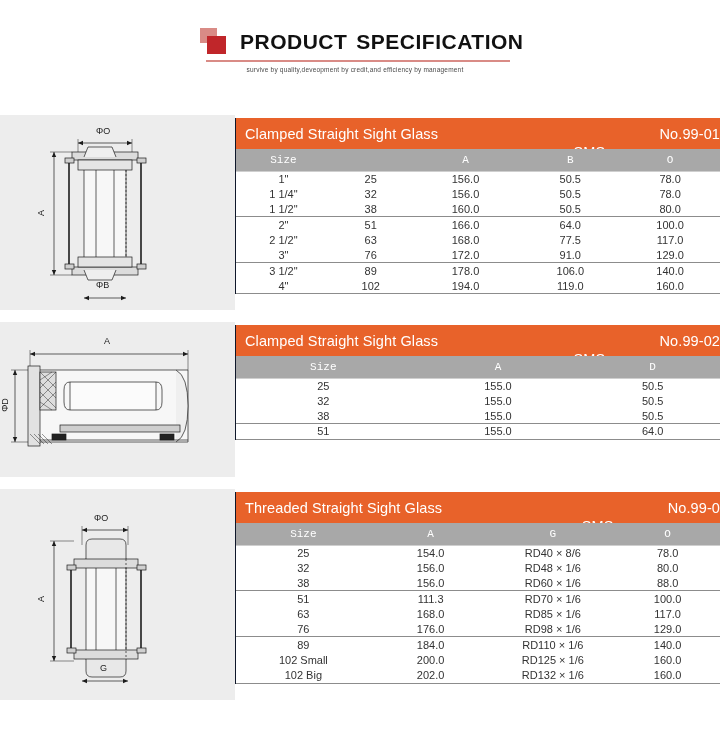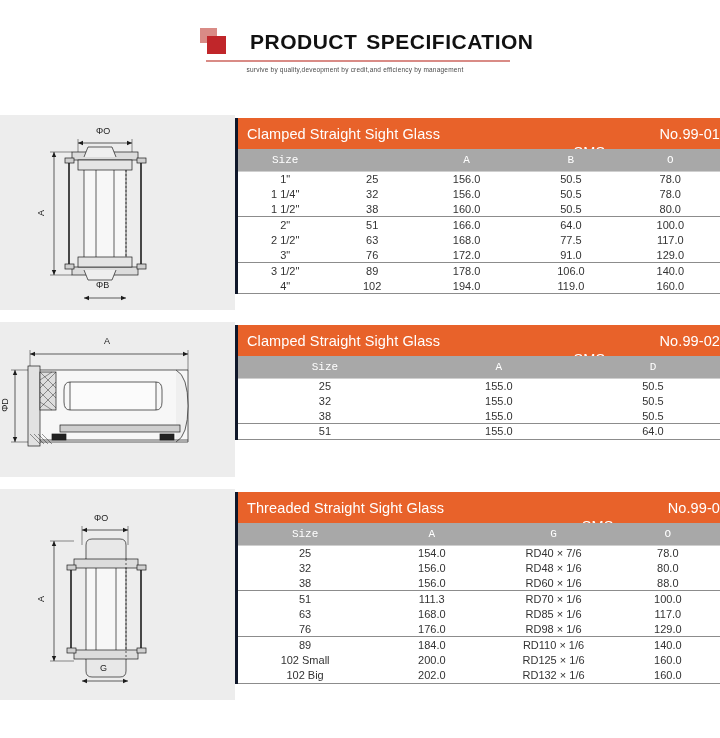--- a/index.html
+++ b/index.html
@@ -12,21 +12,21 @@
   .page { position: relative; width: 720px; height: 738px; background:#fff; }
 
   
   .doc-header {
     position: absolute; left: 0; top: 0; width: 720px; height: 95px;
     background: #ffffff;
   }
   .header-inner {
     position: absolute; left: 200px; top: 28px; width: 320px;
   }
-  .title-row { display: flex; align-items: center; gap: 20px; }
+  .title-row { display: flex; align-items: center; gap: 10px; }
   .logo-mark { position: relative; width: 30px; height: 28px; flex: 0 0 30px; }
   .logo-sq-back {
     position: absolute; left: 0; top: 0; width: 17px; height: 15px;
     background: #d98b86;
   }
   .logo-sq-front {
     position: absolute; left: 7px; top: 8px; width: 19px; height: 18px;
     background: #c0262a;
   }
   .doc-title {
@@ -58,21 +58,21 @@
     position: absolute; font-size: 9px; color: #1c1c1c;
     font-family: "Liberation Sans", sans-serif; white-space: nowrap;
   }
   .dim-label.vert {
     transform: rotate(-90deg); transform-origin: center center;
   }
 
   
   .spec-table {
     position: absolute; left: 235px; width: 485px;
-    border-left: 3px solid #0f172a;
+    border-left: 1px solid #0f172a;
   }
   #table-1 { top: 118px; }
   #table-2 { top: 325px; }
   #table-3 { top: 492px; }
 
   .tbl-title {
     height: 31px; background: #e8622a; color: #ffffff;
     display: flex; align-items: center; padding-left: 9px;
     font-size: 14.5px; letter-spacing: 0.1px; overflow: hidden;
   }
@@ -405,21 +405,21 @@
     <div class="tbl-subhead">
       <span class="cell c-size">Size</span>
       <span class="cell c-a">A</span>
       <span class="cell c-g">G</span>
       <span class="cell c-o">O</span>
     </div>
     <div class="tbl-body">
       <div class="trow">
         <span class="cell c-size">25</span>
         <span class="cell c-a">154.0</span>
-        <span class="cell c-g">RD40 × 7/6</span>
+        <span class="cell c-g">RD40 × 8/6</span>
         <span class="cell c-o">78.0</span>
       </div>
       <div class="trow">
         <span class="cell c-size">32</span>
         <span class="cell c-a">156.0</span>
         <span class="cell c-g">RD48 × 1/6</span>
         <span class="cell c-o">80.0</span>
       </div>
       <div class="trow grpend">
         <span class="cell c-size">38</span>

